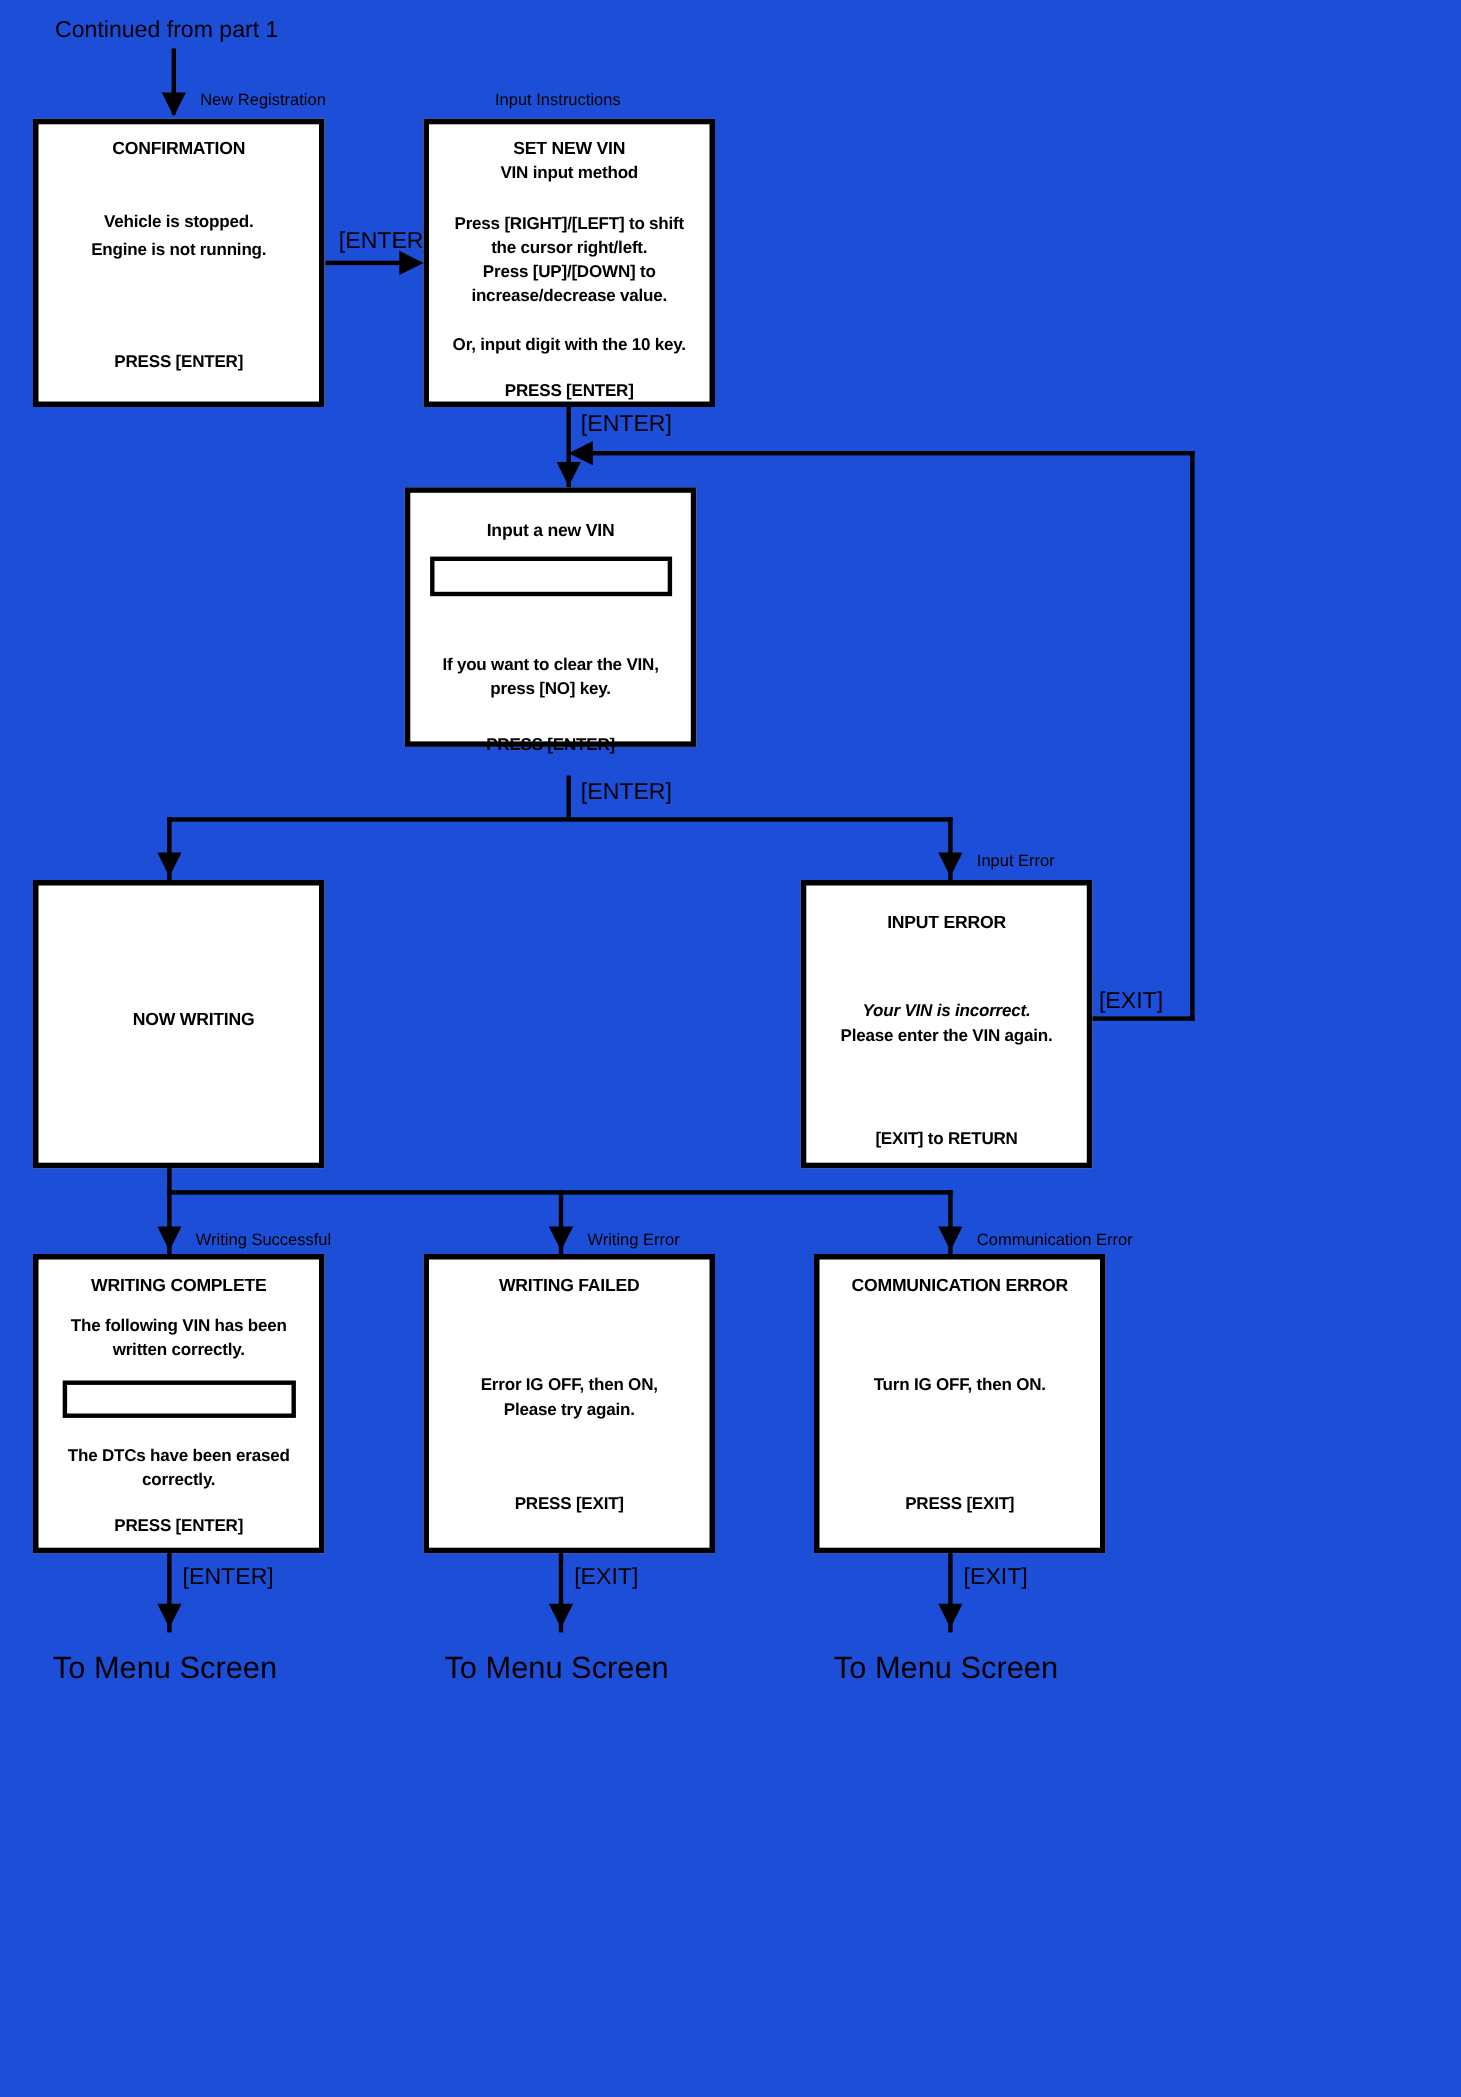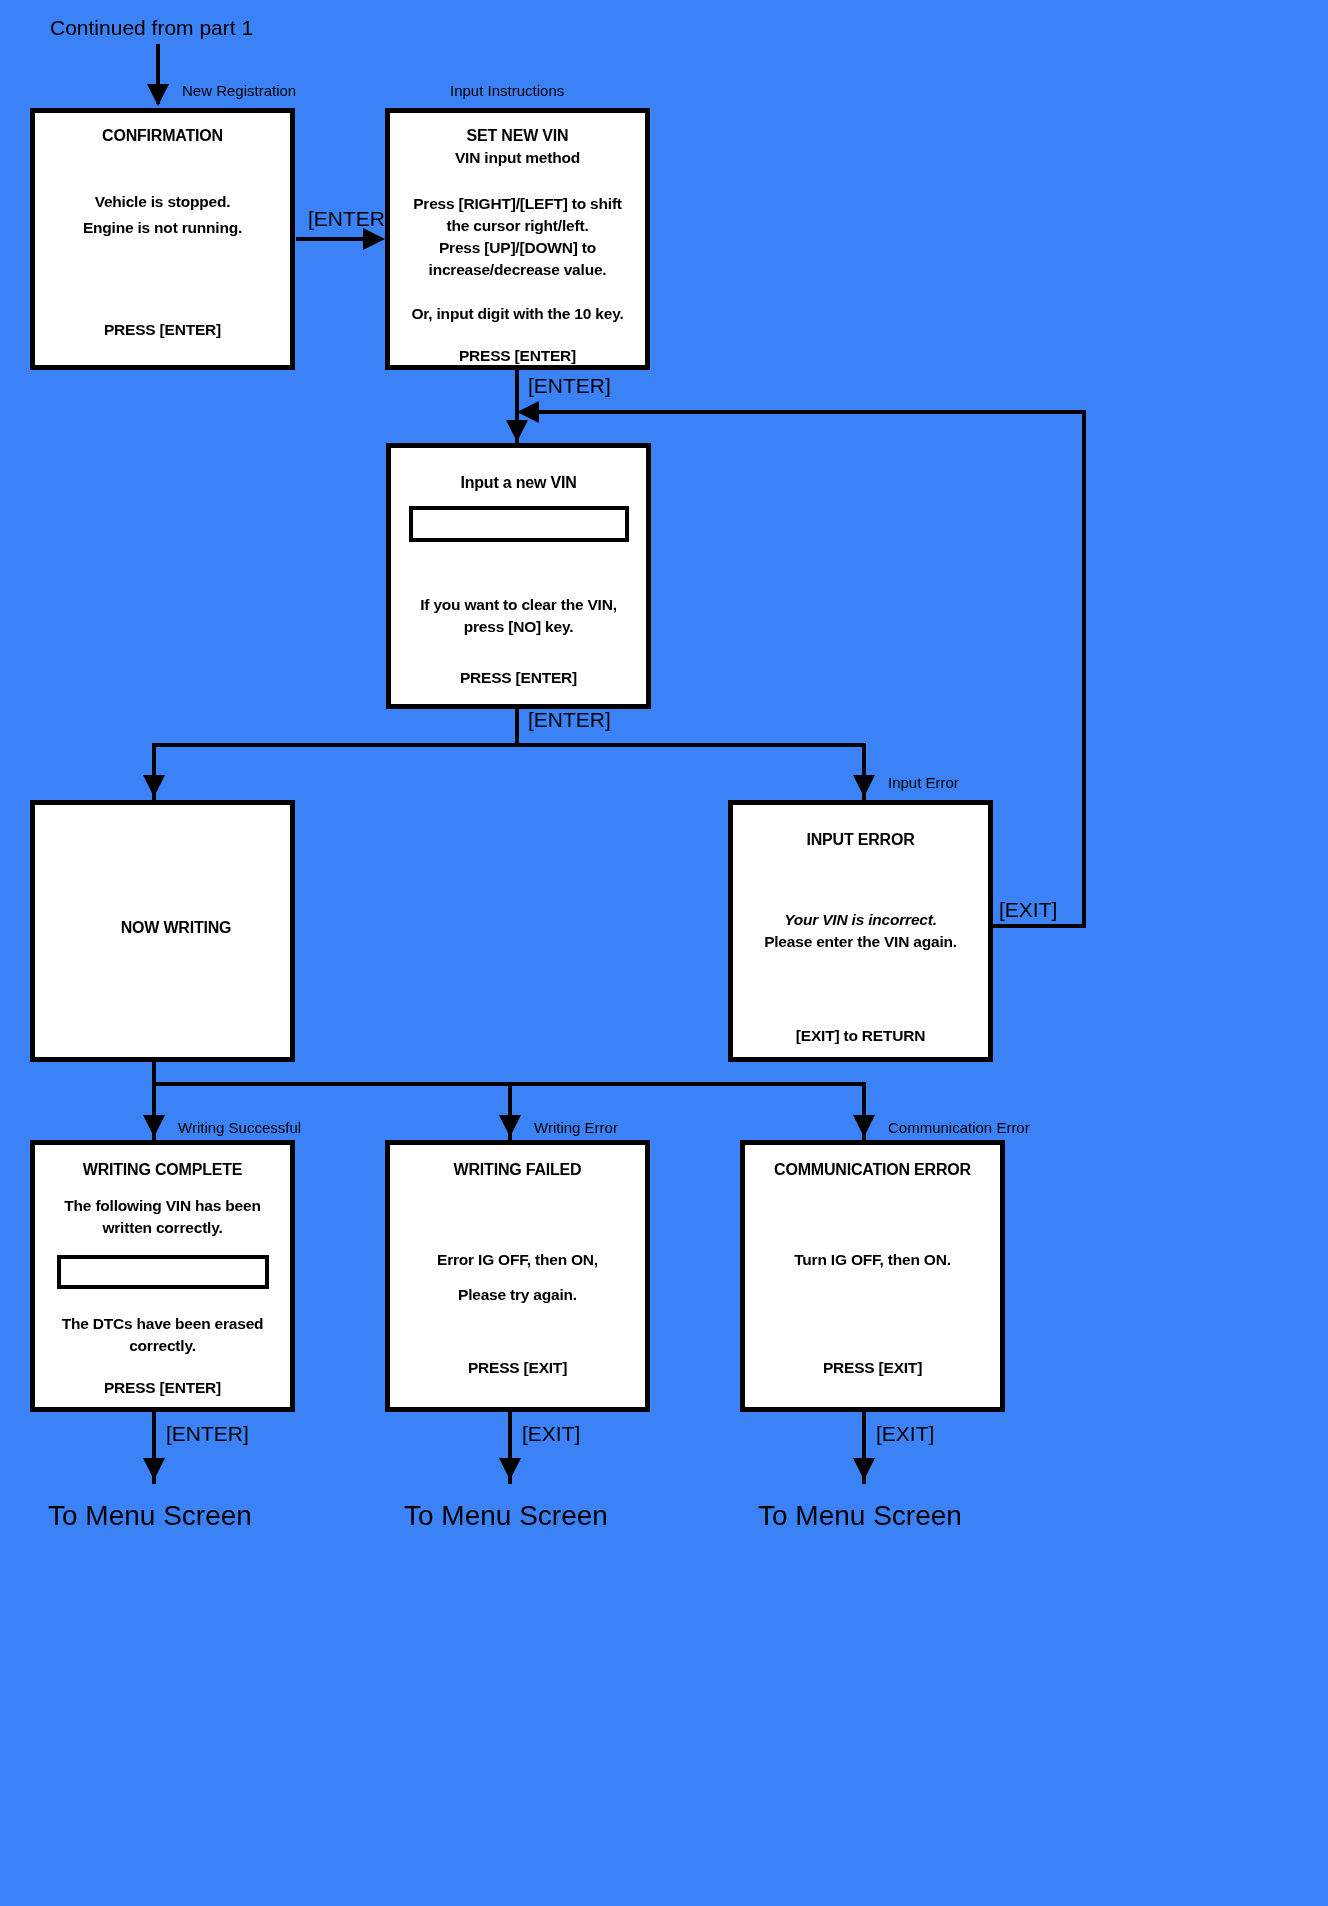--- a/index.html
+++ b/index.html
@@ -8,21 +8,21 @@
     background: #ffffff;
   }
   body {
     font-family: "Liberation Sans", sans-serif;
     color: #000000;
   }
   #canvas {
     position: relative;
     width: 1328px;
     height: 1906px;
-    background: #3b82f6;
+    background: #1d4ed8;
     overflow: hidden;
   }
 
   
   .screen-box {
     position: absolute;
     box-sizing: border-box;
     border: 5px solid #000;
     background: #fff;
   }
@@ -157,21 +157,21 @@
   <div class="line-v" style="left:515px; top:370px; height:86px;"></div>
   <div class="arrow-down" style="left:506px; top:420px;"></div>
   <div class="edge-label" style="left:528px; top:374px;">[ENTER]</div>
 
   <div class="line-h" style="left:534px; top:410px; width:552px;"></div>
   <div class="arrow-left" style="left:517px; top:401px;"></div>
   <div class="line-v" style="left:1082px; top:410px; height:518px;"></div>
   <div class="line-h" style="left:993px; top:924px; width:93px;"></div>
   <div class="edge-label" style="left:999px; top:898px;">[EXIT]</div>
 
-  <div class="screen-box" style="left:386px; top:443px; width:265px; height:266px;">
+  <div class="screen-box" style="left:368px; top:443px; width:265px; height:236px;">
     <div class="box-inner">
       <div class="scr-text scr-title" style="top:24px;">Input a new VIN</div>
       <div class="vin-field" style="left:18px; top:58px; width:220px; height:36px;"></div>
       <div class="scr-text" style="top:146px;">If you want to clear the VIN,</div>
       <div class="scr-text" style="top:168px;">press [NO] key.</div>
       <div class="scr-text" style="top:219px;">PRESS [ENTER]</div>
     </div>
   </div>
 
   <div class="line-v" style="left:515px; top:705px; height:40px;"></div>
@@ -226,21 +226,21 @@
       <div class="scr-text" style="top:168px;">The DTCs have been erased</div>
       <div class="scr-text" style="top:190px;">correctly.</div>
       <div class="scr-text" style="top:232px;">PRESS [ENTER]</div>
     </div>
   </div>
 
   <div class="screen-box" style="left:385px; top:1140px; width:265px; height:272px;">
     <div class="box-inner">
       <div class="scr-text scr-title" style="top:14px;">WRITING FAILED</div>
       <div class="scr-text" style="top:104px;">Error IG OFF, then ON,</div>
-      <div class="scr-text" style="top:126px;margin-top:13px;">Please try again.</div>
+      <div class="scr-text" style="top:126px;">Please try again.</div>
       <div class="scr-text" style="top:212px;">PRESS [EXIT]</div>
     </div>
   </div>
 
   <div class="screen-box" style="left:740px; top:1140px; width:265px; height:272px;">
     <div class="box-inner">
       <div class="scr-text scr-title" style="top:14px;">COMMUNICATION ERROR</div>
       <div class="scr-text" style="top:104px;">Turn IG OFF, then ON.</div>
       <div class="scr-text" style="top:212px;">PRESS [EXIT]</div>
     </div>

